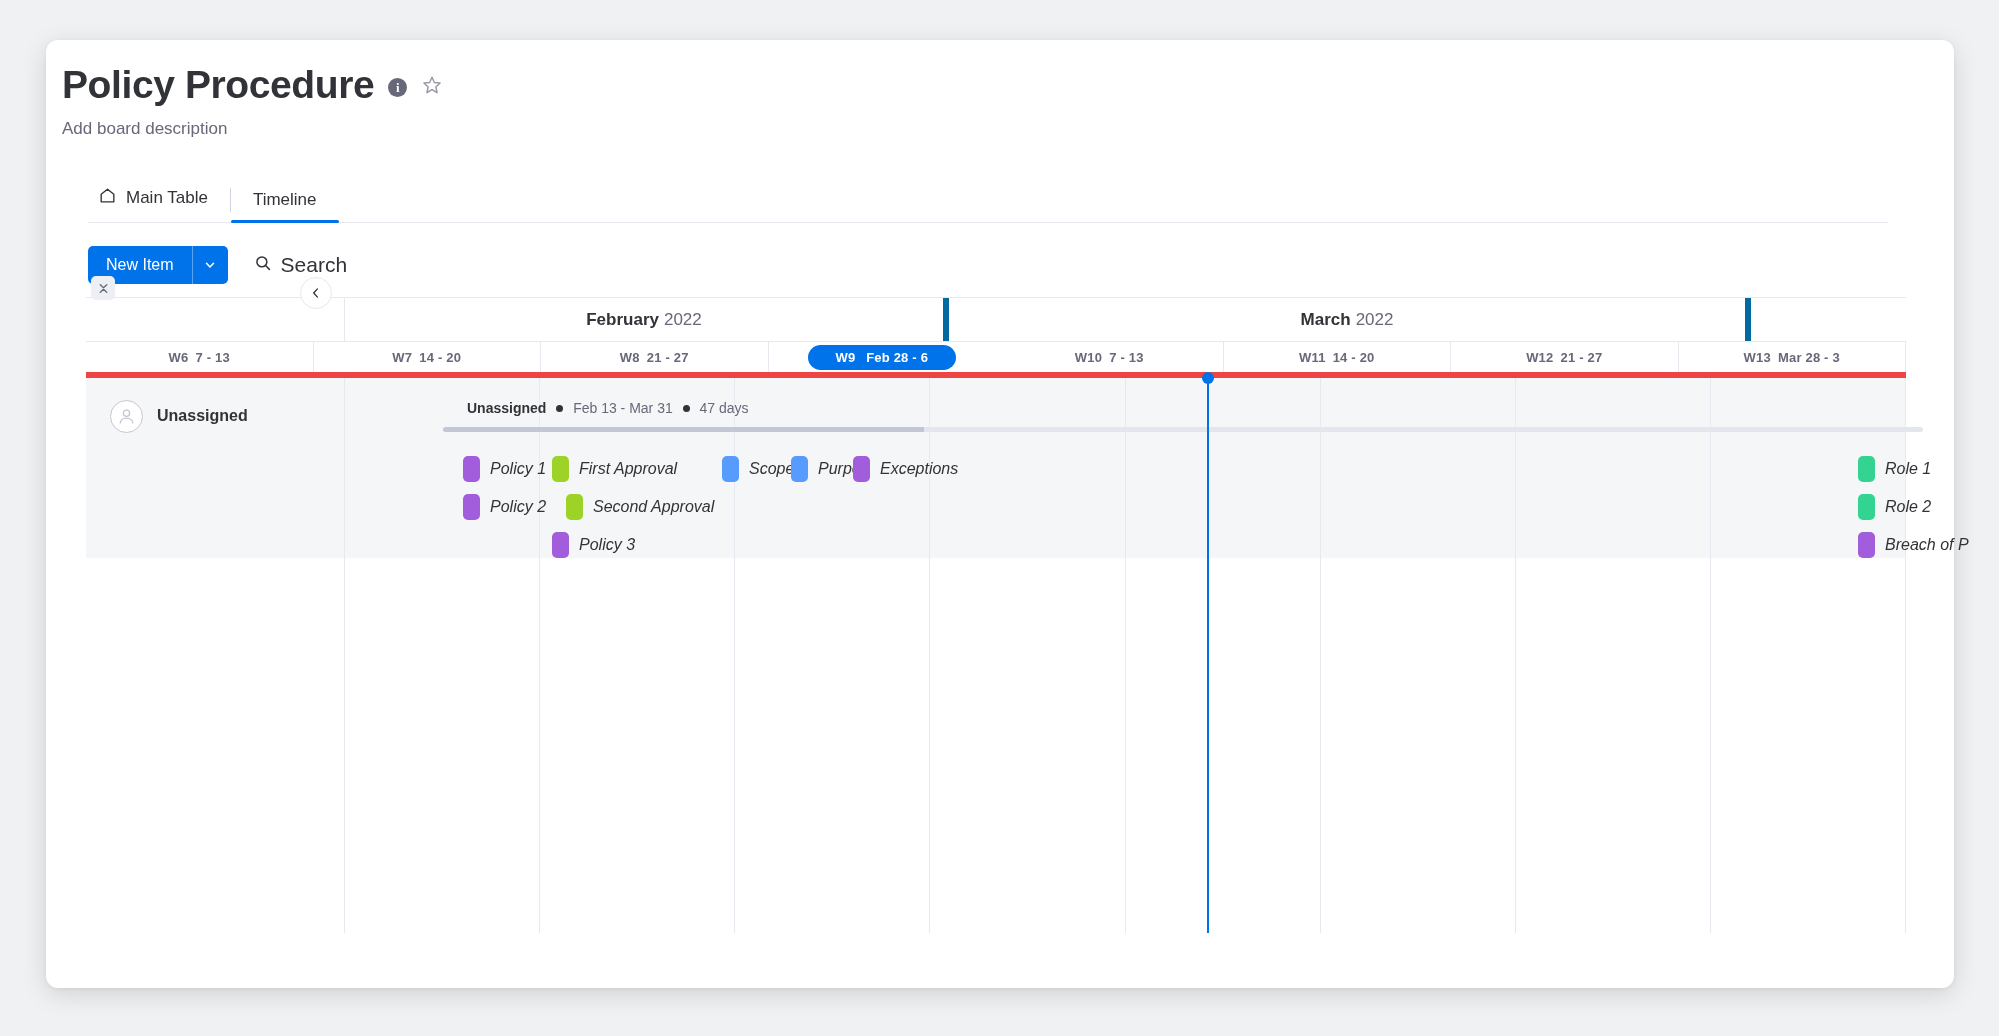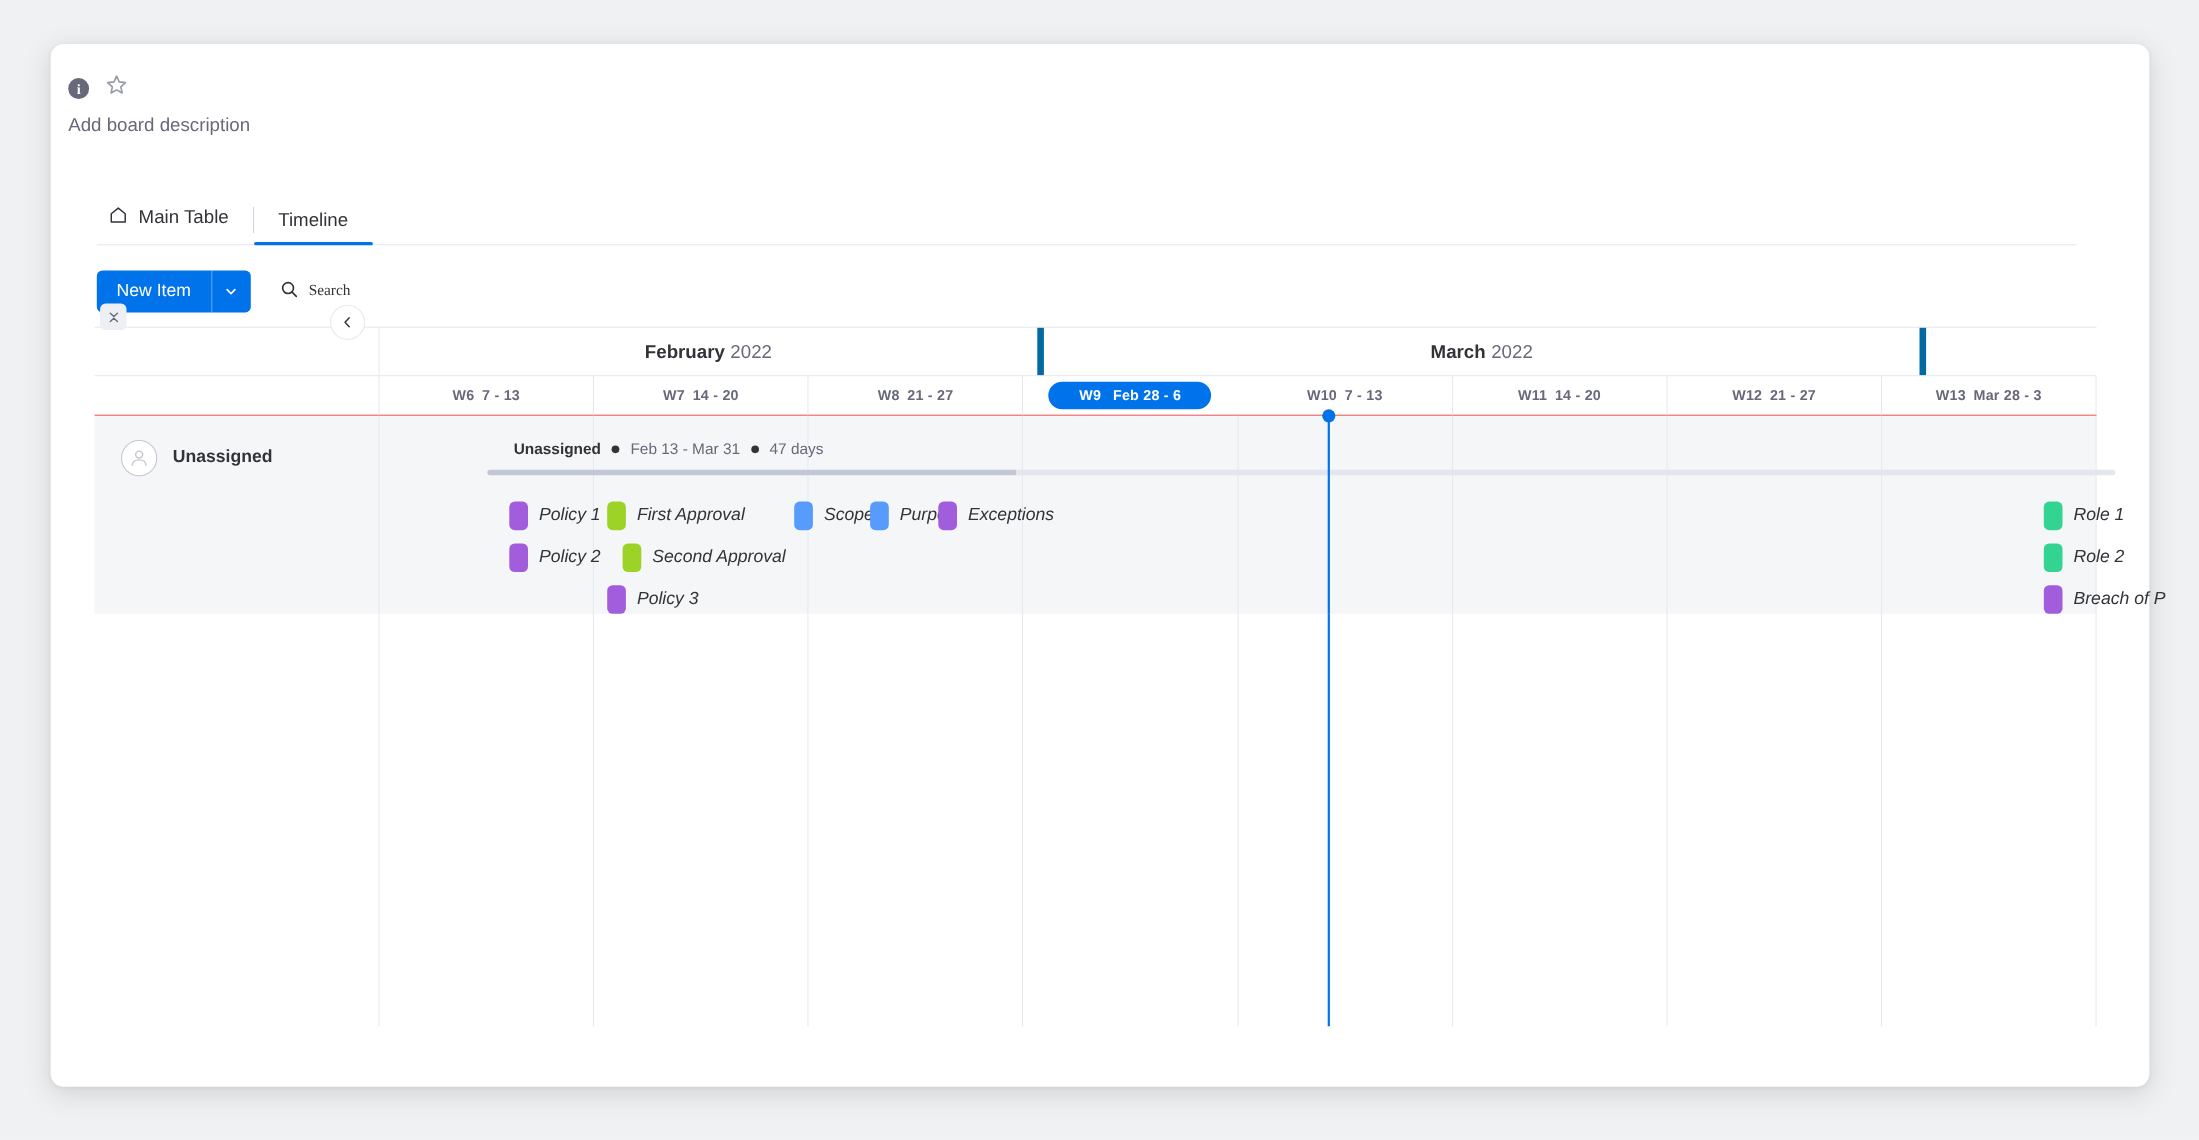--- a/index.html
+++ b/index.html
@@ -67,21 +67,21 @@
   .new-item-label {
     display: flex; align-items: center; padding: 0 18px;
     color: #fff; font-size: 16px;
   }
   .new-item-arrow {
     display: flex; align-items: center; justify-content: center;
     width: 36px; border-left: 1px solid rgba(255,255,255,0.35); color: #fff;
   }
   .search-btn {
     display: flex; align-items: center; gap: 9px; cursor: pointer;
-    font-size: 14px; color: #323338; font-family: Liberation Serif, serif;
+    font-size: 21px; color: #323338;
   }
 
   
   .timeline {
     position: absolute; left: 86px; top: 297px;
     width: 1820px; height: 680px;
   }
   .tl-topbar {
     position: relative; height: 45px;
     border-top: 1px solid #e6e9ef; border-bottom: 1px solid #e6e9ef;
@@ -103,21 +103,21 @@
     border: 1px solid #e6e9ef; background: #fff;
     display: flex; align-items: center; justify-content: center; cursor: pointer;
   }
   .months { flex: 1; display: flex; position: relative; }
   .month-cell {
     display: flex; align-items: center; justify-content: center;
     border-right: 6px solid #0369a1; font-size: 17px; color: #676879;
   }
   .month-cell b { color: #323338; margin-right: 5px; }
 
-  .tl-weekbar { display: flex; height: 36px; border-bottom: 1px solid #ef4444; }
+  .tl-weekbar { display: flex; height: 36px; border-bottom: 6px solid #ef4444; flex-direction: column; }
   .week-left { width: 259px; flex: none; border-right: 1px solid #e6e9ef; }
   .weeks { flex: 1; display: flex; }
   .week-cell {
     flex: 1; display: flex; align-items: center; justify-content: center;
     border-right: 1px solid #e6e9ef; font-size: 13px; color: #676879;
     font-weight: bold; letter-spacing: 0.2px;
   }
   .week-cell span.num { margin-right: 7px; }
   .week-cell.current { border-right: 1px solid transparent; }
   .week-pill {
@@ -173,20 +173,21 @@
   .lower-left { width: 259px; flex: none; border-right: 1px solid #e6e9ef; }
   .lower-track { flex: 1; position: relative; }
 </style>
 </head>
 <body>
 
 <div class="page-shadow"></div>
 
 <div class="board-header">
   <div class="title-row">
+    <div class="board-title">Policy Procedure</div>
     <div class="info-icon">i</div>
     <div class="star-icon">
       <svg width="22" height="22" viewBox="0 0 24 24" fill="none" stroke="#9699a6" stroke-width="1.6" stroke-linejoin="round">
           <polygon points="12,3.5 14.6,9.2 20.8,9.9 16.2,14.1 17.5,20.2 12,17.1 6.5,20.2 7.8,14.1 3.2,9.9 9.4,9.2"></polygon>
         </svg>
     </div>
   </div>
   <div class="board-desc">Add board description</div>
 </div>
 

